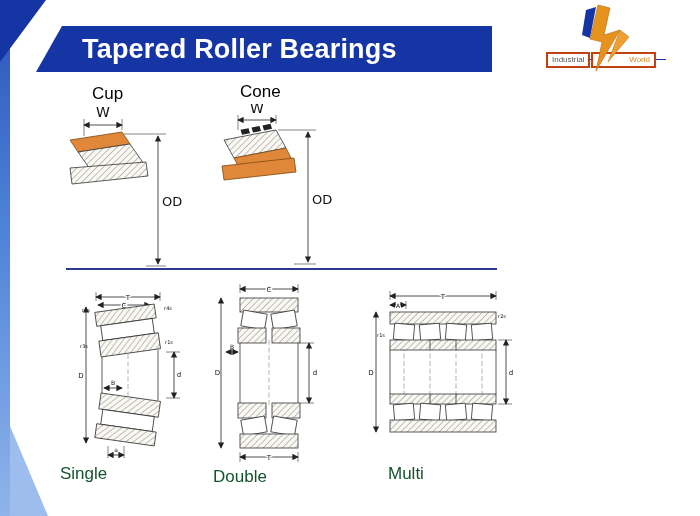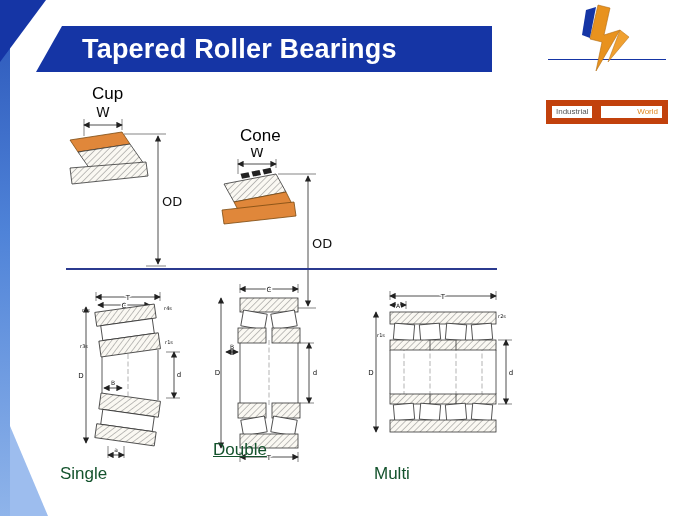--- a/index.html
+++ b/index.html
@@ -14,44 +14,44 @@
   .bottom-triangle{position:absolute;left:10px;top:426px;width:38px;height:90px;background:#9dbdee;
           clip-path:polygon(0 0,100% 100%,0 100%);}
   .title-band{position:absolute;left:36px;top:6px;width:456px;height:46px;background:#1535a5;
           clip-path:polygon(26px 0,100% 0,100% 100%,0 100%);margin-top:20px;}
   .title-band h1{margin:0;color:#fff;font-size:27px;line-height:46px;padding-left:46px;
           font-weight:bold;letter-spacing:.2px;white-space:nowrap;}
 
   
   .logo{position:absolute;left:546px;top:2px;width:122px;height:74px;}
   .logo-line{position:absolute;left:2px;right:2px;top:57px;height:1px;background:#1535a5;z-index:1;}
-  .logo-box{position:absolute;top:50px;padding:1px 4px;background:#fff;border:6px solid #c2410c;
-          font-size:8px;line-height:10px;z-index:1;margin-top:48px;}
+  .logo-box{position:absolute;top:50px;padding:1px 4px;background:#fff;border:2px solid #c2410c;
+          font-size:8px;line-height:10px;z-index:1;}
   .logo-box.left{left:0;color:#555;}
-  .logo-box.right{right:0;color:#e0871f;padding-left:36px;}
+  .logo-box.right{right:12px;color:#e0871f;padding-left:36px;}
   .logo svg{position:absolute;left:0;top:0;z-index:2;}
 
   
   .fig{position:absolute;}
   .cup-fig{left:62px;top:84px;width:130px;height:190px;}
   .cone-fig{left:212px;top:82px;width:130px;height:190px;}
   .fig-title{font-size:17px;color:#000;margin:0 0 2px 30px;}
-  .cone-fig .fig-title{margin-left:28px;margin-top:44px;}
+  .cone-fig .fig-title{margin-left:28px;}
 
   .separator{position:absolute;left:66px;top:268px;width:431px;height:2px;background:#2b3a8f;}
 
   .bearing{position:absolute;}
   .bearing.single{left:76px;top:286px;}
   .bearing.double{left:214px;top:280px;}
   .bearing.multi{left:366px;top:288px;}
 
   .caption{position:absolute;width:110px;text-align:left;font-size:17px;color:#14532d;}
   .cap-single{left:60px;top:464px;}
-  .cap-double{left:213px;top:440px;text-decoration:underline;}
-  .cap-multi{left:374px;top:464px;}
+  .cap-double{left:213px;top:467px;}
+  .cap-multi{left:388px;top:464px;}
 
   
   .ext{stroke:#333;stroke-width:.6;fill:none;}
   .dim{stroke:#222;stroke-width:.8;fill:none;}
   .sol{stroke:#333;stroke-width:.8;fill:none;}
   .dash{stroke:#666;stroke-width:.5;fill:none;stroke-dasharray:5 2.5;}
   text{font-family:"DejaVu Sans",sans-serif;fill:#111;}
 </style>
 </head>
 <body>

